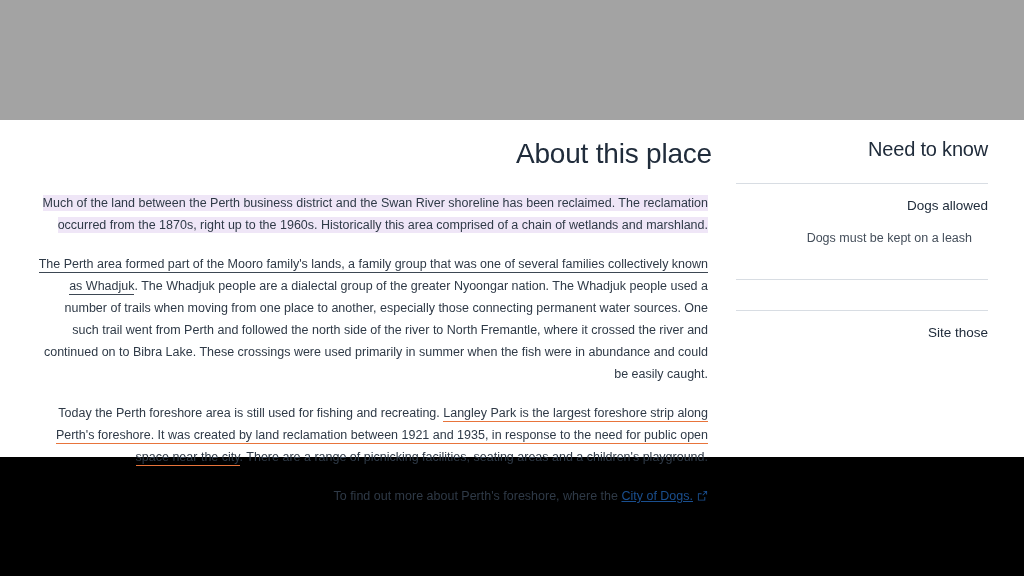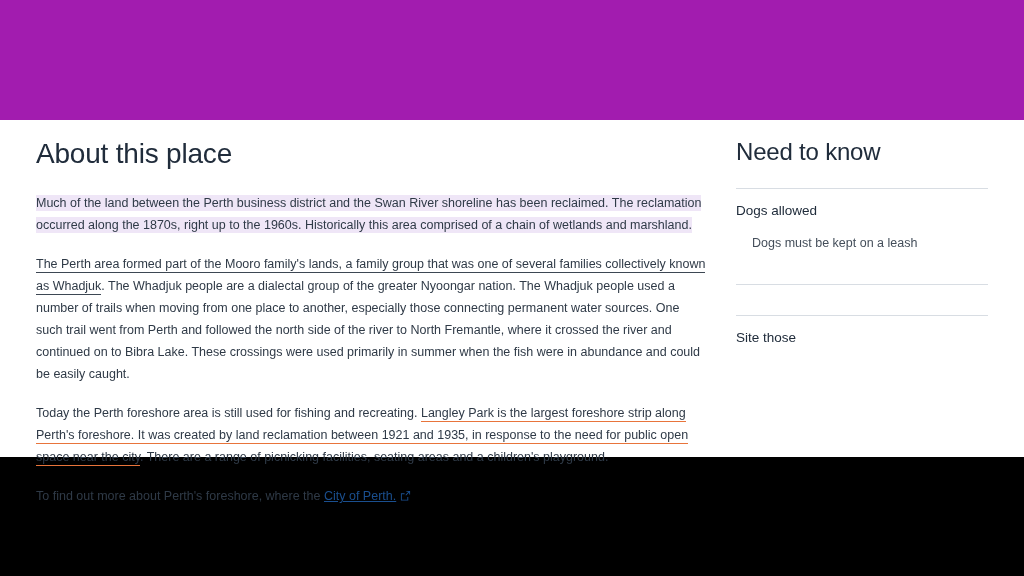--- a/index.html
+++ b/index.html
@@ -9,21 +9,22 @@
     width: 1024px;
     height: 576px;
     overflow: hidden;
     font-family: "Liberation Sans", sans-serif;
   }
 
   .screen {
     position: relative;
     width: 1024px;
     height: 420px;
-    background: #a21caf;
+    background: #a3a3a3;
+    text-align: right;
   }
 
   
   .content-band {
     position: absolute;
     left: 0;
     top: 120px;
     width: 1024px;
     height: 337px;
     background: #ffffff;
@@ -92,21 +93,21 @@
   .ext-icon svg { display: block; }
 
   
   .side-col {
     width: 312px;
     box-sizing: border-box;
     padding: 18px 36px 0 24px;
   }
 
   .side-title {
-    font-size: 24px;
+    font-size: 20px;
     font-weight: 400;
     color: #202c3b;
     margin: 0 0 22px 0;
     letter-spacing: -0.2px;
   }
 
   .side-block {
     border-top: 1px solid #d8dde3;
     padding: 14px 0 16px 0;
   }
@@ -134,33 +135,33 @@
 <div class="screen">
 
   <div class="content-band">
     <div class="layout">
 
       <div class="main-col">
 
         <h1 class="page-title">About this place</h1>
 
         <p class="body-p">
-          <span class="hl-purple">Much of the land between the Perth business district and the Swan River shoreline has been reclaimed. The reclamation occurred along the 1870s, right up to the 1960s. Historically this area comprised of a chain of wetlands and marshland.</span>
+          <span class="hl-purple">Much of the land between the Perth business district and the Swan River shoreline has been reclaimed. The reclamation occurred from the 1870s, right up to the 1960s. Historically this area comprised of a chain of wetlands and marshland.</span>
         </p>
 
         <p class="body-p">
           <span class="ul-dark">The Perth area formed part of the Mooro family's lands, a family group that was one of several families collectively known as Whadjuk</span><span>. The Whadjuk people are a dialectal group of the greater Nyoongar nation. The Whadjuk people used a number of trails when moving from one place to another, especially those connecting permanent water sources. One such trail went from Perth and followed the north side of the river to North Fremantle, where it crossed the river and continued on to Bibra Lake. These crossings were used primarily in summer when the fish were in abundance and could be easily caught.</span>
         </p>
 
         <p class="body-p">
           <span>Today the Perth foreshore area is still used for fishing and recreating. </span><span class="ul-orange">Langley Park is the largest foreshore strip along Perth's foreshore</span><span class="ul-orange">. It was created by land reclamation between 1921 and 1935, in response to the need for public open space near the city</span><span>. There are a range of picnicking facilities, seating areas and a children's playground.</span>
         </p>
 
         <p class="body-p">
-          <span>To find out more about Perth's foreshore, where the </span><a class="link" href="#">City of Perth.</a><span class="ext-icon"><svg viewBox="0 0 12 12" width="11" height="11">
+          <span>To find out more about Perth's foreshore, where the </span><a class="link" href="#">City of Dogs.</a><span class="ext-icon"><svg viewBox="0 0 12 12" width="11" height="11">
                 <path d="M1 3.5h4v1H2v6h6v-3h1v4H1z" fill="#1a4f8f"></path>
                 <path d="M7 1h4v4h-1V2.7L6.6 6.1 5.9 5.4 9.3 2H7z" fill="#1a4f8f"></path>
               </svg></span>
         </p>
 
       </div>
 
       <div class="side-col">
 
         <h2 class="side-title">Need to know</h2>

